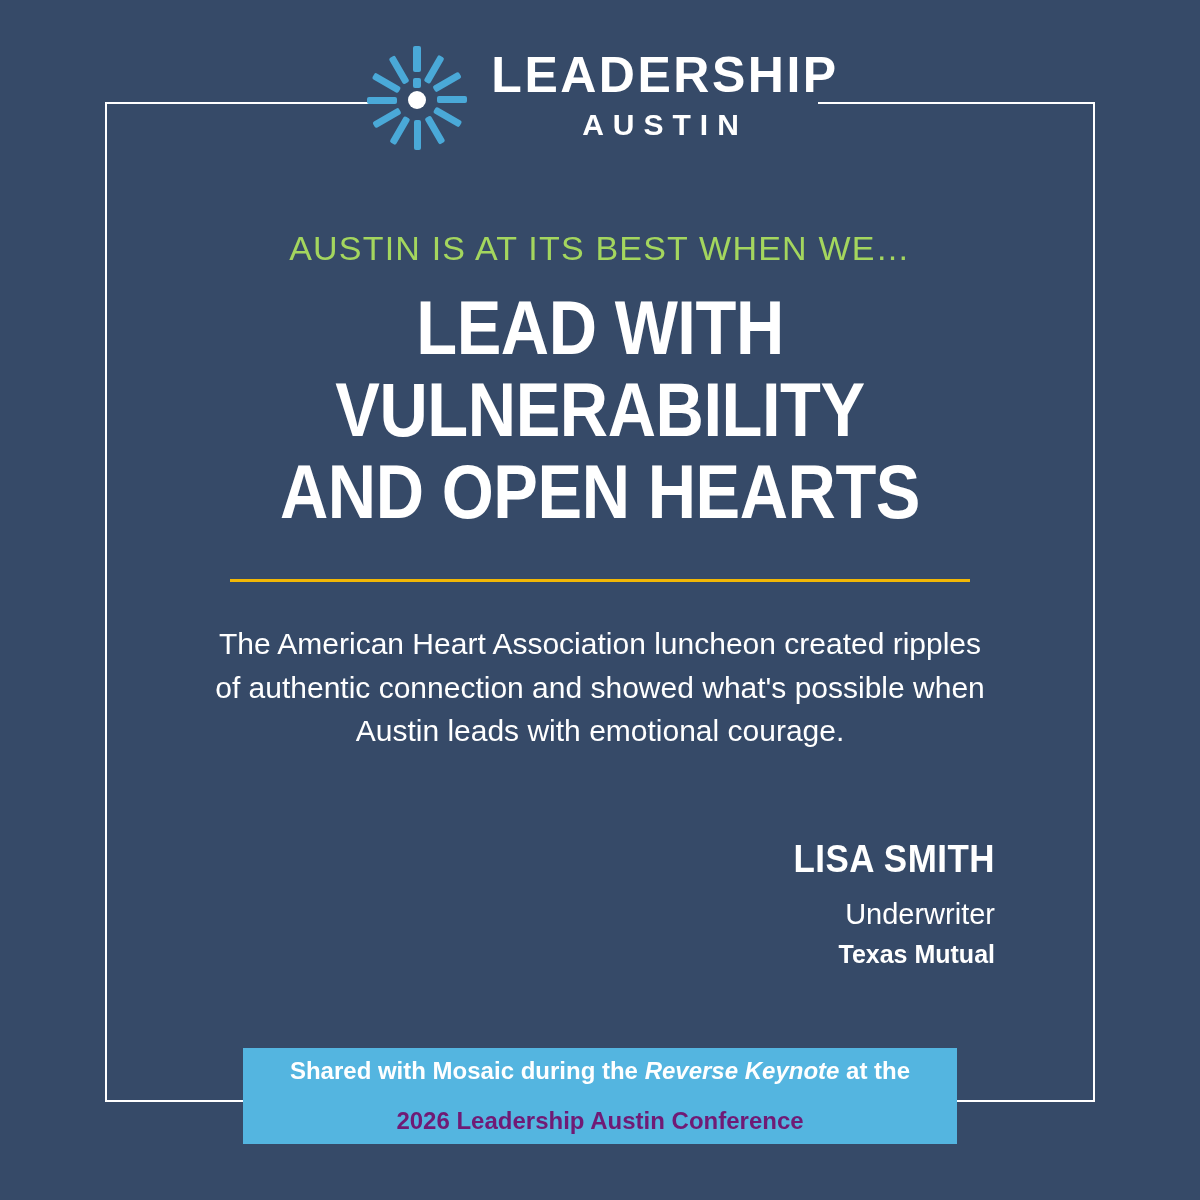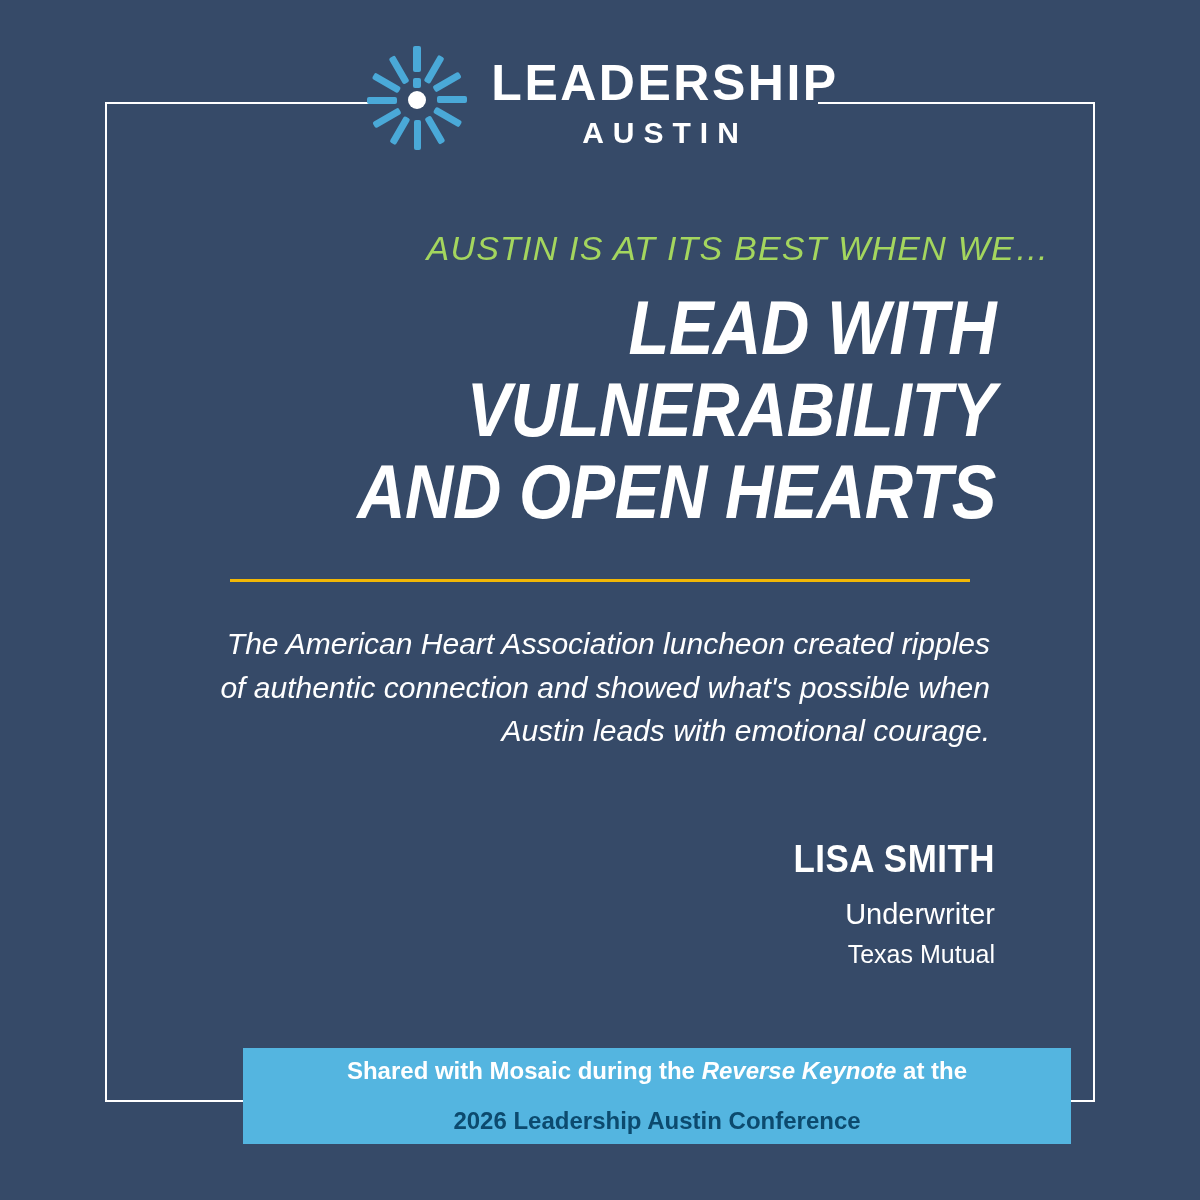--- a/index.html
+++ b/index.html
@@ -41,21 +41,20 @@
     background: #364a68;
   }
 
   
   .logo-block {
     position: absolute;
     left: 0;
     top: 44px;
     width: 1200px;
     display: flex;
-    align-items: center;
     justify-content: center;
     gap: 18px;
   }
   .logo-mark {
     width: 112px;
     height: 112px;
     flex: none;
   }
   .logo-words {
     display: flex;
@@ -79,22 +78,21 @@
     margin-top: 10px;
     text-align: center;
   }
 
   
   .content {
     position: absolute;
     left: 150px;
     top: 228px;
     width: 900px;
-    text-align: right;
-    font-style: italic;
+    text-align: center;
   }
   .eyebrow {
     color: #a4d65e;
     font-size: 34px;
     font-weight: 500;
     letter-spacing: 1.2px;
     line-height: 1.2;
     margin: 0 0 18px 0;
   }
   .headline {
@@ -141,48 +139,48 @@
   .attr-role {
     color: #ffffff;
     font-size: 29px;
     font-weight: 400;
     line-height: 1.5;
     margin-top: 12px;
   }
   .attr-org {
     color: #ffffff;
     font-size: 25px;
-    font-weight: 400;
+    font-weight: 700;
     line-height: 1.5;
   }
 
   
   .footer-banner {
     position: absolute;
     left: 243px;
     top: 1048px;
-    width: 828px;
+    width: 714px;
     height: 96px;
     background: #54b5e0;
     display: flex;
     flex-direction: column;
     align-items: center;
     justify-content: center;
   }
   .footer-line1 {
     color: #ffffff;
     font-size: 24px;
     font-weight: 600;
     line-height: 1.25;
   }
   .footer-line1 em {
     font-style: italic;
   }
   .footer-line2 {
-    color: #0c4a6e;
+    color: #701a75;
     font-size: 24px;
     font-weight: 700;
     line-height: 1.25;
     margin-top: 20px;
   }
 </style>
 </head>
 <body>
 
 <div class="card">

